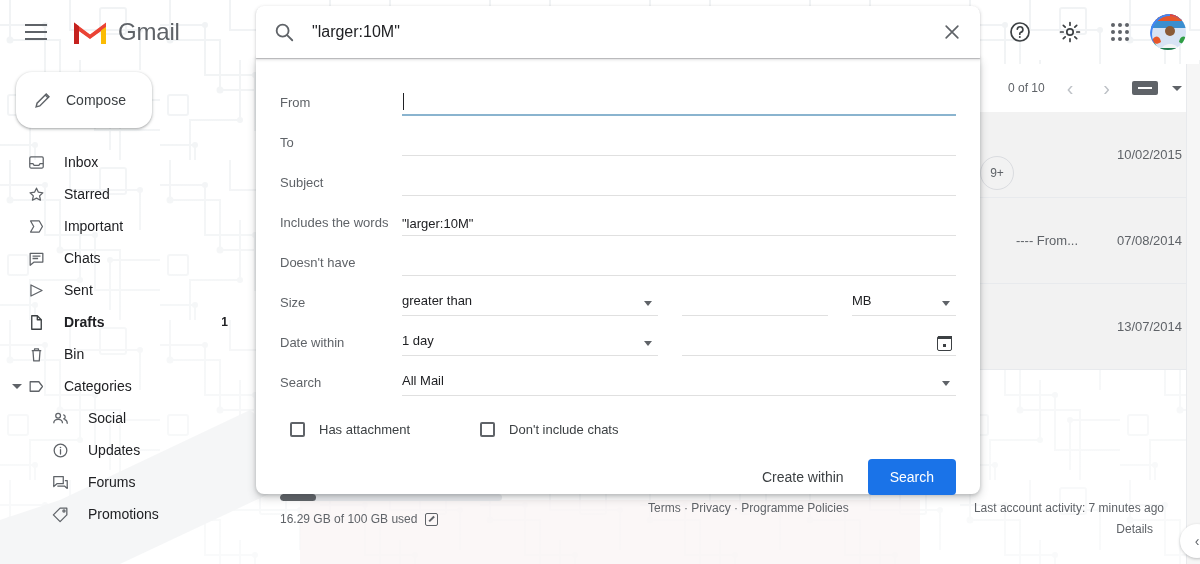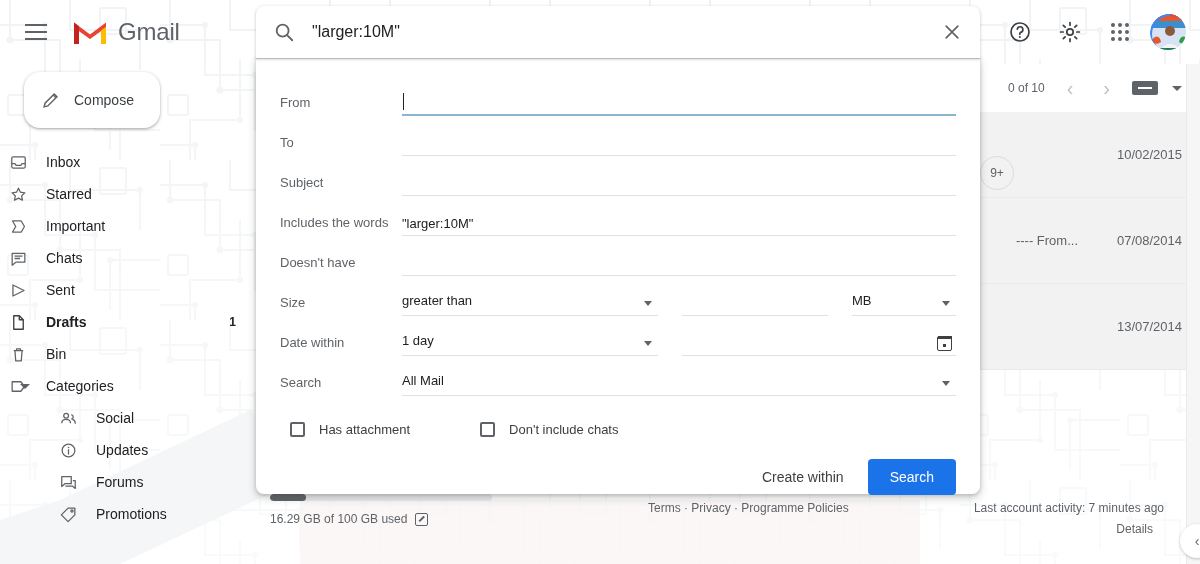--- a/index.html
+++ b/index.html
@@ -43,37 +43,37 @@
     cursor: pointer;
   }
   .avatar {
     width: 40px; height: 40px; border-radius: 50%;
     position: relative; cursor: pointer; overflow: hidden;
     border: 2px solid transparent;
   }
 
   
   .sidebar {
-    position: absolute; left: 8px; top: 64px; width: 256px; height: 500px;
+    position: absolute; left: 0; top: 64px; width: 256px; height: 500px;
     z-index: 20;
   }
   .compose {
     margin: 8px 0 0 16px;
     width: 136px; height: 56px; border-radius: 16px;
     background: #ffffff;
     box-shadow: 0 1px 2px 0 rgba(60,64,67,.3), 0 1px 3px 1px rgba(60,64,67,.15);
     display: flex; align-items: center; gap: 12px; padding-left: 16px;
     cursor: pointer;
   }
   .compose-label { font-size: 14px; color: #3c4043; }
 
   .nav { margin-top: 18px; }
   .nav-item {
     height: 32px; display: flex; align-items: center;
-    gap: 18px; cursor: pointer;
+    padding-left: 26px; gap: 18px; cursor: pointer;
     border-radius: 0 16px 16px 0; position: relative;
   }
   .nav-item .lbl { font-size: 14px; color: #202124; }
   .nav-item.bold .lbl { font-weight: bold; }
   .nav-item .count {
     position: absolute; right: 28px; font-size: 12px; color: #202124; font-weight: bold;
   }
   .nav-item.sub { padding-left: 50px; gap: 18px; }
   .nav-item .ico { width: 20px; height: 20px; display:flex; align-items:center; justify-content:center; }
   .cat-caret { position:absolute; left: 12px; width: 0; height: 0;
@@ -115,21 +115,21 @@
   .vscroll {
     position: absolute; right: 2px; top: 330px; width: 8px; height: 100px;
     background: #dadce0; border-radius: 4px;
   }
 
   
   .footer {
     position: absolute; left: 0; bottom: 0; width: 1200px; height: 78px;
     z-index: 12; font-size: 12px; color: #5f6368;
   }
-  .storage { position: absolute; left: 270px; top: 8px; width: 230px; }
+  .storage { position: absolute; left: 280px; top: 8px; width: 230px; }
   .storage-bar { width: 222px; height: 7px; background: #e8eaed; border-radius: 4px; overflow: hidden; }
   .storage-fill { height: 7px; background: #5f6368; border-radius: 4px; width: 26%; }
   .storage-text { margin-top: 11px; display: flex; align-items: center; gap: 8px; }
   .ext-icon { width: 13px; height: 13px; border: 1.5px solid #5f6368; border-radius: 2px; position: relative; }
   .ext-icon::after { content:""; position:absolute; width:7px; height:1.5px; background:#5f6368; transform: rotate(-45deg); top: 4px; left: 2px; }
 
   .legal { position: absolute; left: 612px; top: 15px; }
   .legal span { white-space: nowrap; margin-left: 36px; }
   .acct { position: absolute; right: 36px; top: 15px; text-align: right; }
   .details { position: absolute; right: 47px; top: 36px; text-align: right; cursor: pointer; }

